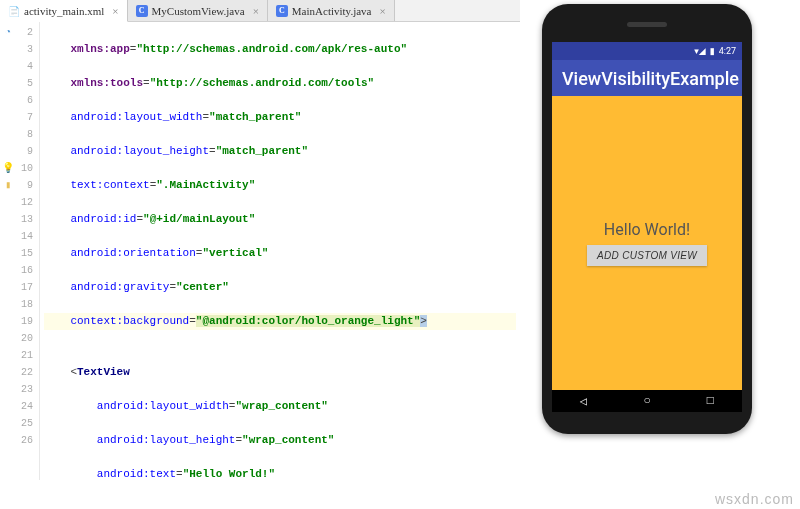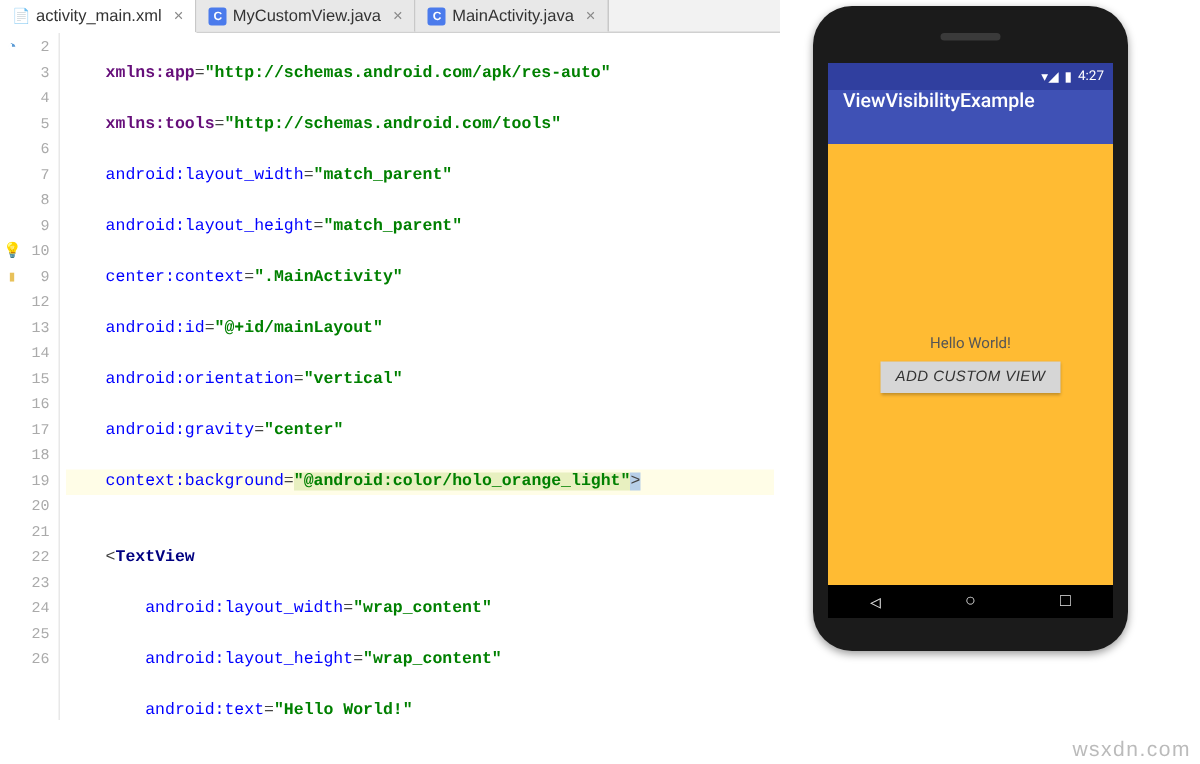--- a/index.html
+++ b/index.html
@@ -24,21 +24,21 @@
     border-bottom: 1px solid #d0d0d0;
     background: #f2f2f2;
   }
   .tab {
     display: flex;
     align-items: center;
     gap: 4px;
     padding: 3px 8px;
     background: #e8e8e8;
     border-right: 1px solid #c8c8c8;
-    font-family: Liberation Sans, sans-serif;
+    font-family: Liberation Serif, serif;
     font-size: 11px;
     color: #333;
     cursor: pointer;
   }
   .tab.active { background: #fff; border-bottom: 1px solid #fff; margin-bottom: -1px; }
   .tab .icon { width: 12px; height: 12px; display: inline-block; }
   .tab .x { color: #888; margin-left: 4px; }
   .xml-ic::before { content:"📄"; font-size:10px;}
   .java-ic { width:12px;height:12px;background:#4b7bec;border-radius:2px;display:inline-flex;align-items:center;justify-content:center;color:#fff;font-weight:bold;font-size:8px;}
   .editor {
@@ -97,28 +97,28 @@
     display: flex; flex-direction: column;
     font-family: Roboto, Arial, sans-serif;
   }
   .statusbar {
     height: 18px; background: #303f9f;
     color:#fff; font-size:9px; display:flex; justify-content:flex-end; align-items:center;
     gap:4px; padding:0 6px;
   }
   .appbar {
     height: 36px; background:#3f51b5; color:#fff;
-    display:flex; padding:0 10px;
-    font-size:13px; font-weight:500;
+    display:flex; align-items:center; padding:0 10px;
+    font-size:18px; font-weight:500;
   }
   .app-body {
     flex:1; display:flex; flex-direction:column; align-items:center; justify-content:center;
     gap:6px;
   }
-  .hello { color:#555; font-size:10px; }
+  .hello { color:#555; font-size:16px; }
   .btn {
     background:#d6d6d6; color:#333;
     font-size:10px; font-weight:500;
     padding:5px 10px; border:none;
     box-shadow:0 1px 2px rgba(0,0,0,.25);
     letter-spacing:.3px;
     font-style:italic;
   }
   .navbar {
     position:absolute; left:10px; right:10px; bottom:22px;
@@ -180,21 +180,21 @@
       <div class="ln"><span>24</span></div>
       <div class="ln"><span>25</span></div>
       <div class="ln"><span>26</span></div>
     </div>
 
     <div class="code">
 <div class="codeline">    <span class="ns">xmlns:app</span><span>=</span><span class="val">"http://schemas.android.com/apk/res-auto"</span></div>
 <div class="codeline">    <span class="ns">xmlns:tools</span><span>=</span><span class="val">"http://schemas.android.com/tools"</span></div>
 <div class="codeline">    <span class="attr">android:layout_width</span><span>=</span><span class="val">"match_parent"</span></div>
 <div class="codeline">    <span class="attr">android:layout_height</span><span>=</span><span class="val">"match_parent"</span></div>
-<div class="codeline">    <span class="attr">center:context</span><span>=</span><span class="val">".MainActivity"</span></div>
+<div class="codeline">    <span class="attr">text:context</span><span>=</span><span class="val">".MainActivity"</span></div>
 <div class="codeline">    <span class="attr">android:id</span><span>=</span><span class="val">"@+id/mainLayout"</span></div>
 <div class="codeline">    <span class="attr">android:orientation</span><span>=</span><span class="val">"vertical"</span></div>
 <div class="codeline">    <span class="attr">android:gravity</span><span>=</span><span class="val">"center"</span></div>
 <div class="codeline hl-line">    <span class="attr">context:background</span><span>=</span><span class="val hl-box">"@android:color/holo_orange_light"</span><span class="sel">&gt;</span></div>
 <div class="codeline"></div>
 <div class="codeline">    <span>&lt;</span><span class="tag">TextView</span></div>
 <div class="codeline">        <span class="attr">android:layout_width</span><span>=</span><span class="val">"wrap_content"</span></div>
 <div class="codeline">        <span class="attr">android:layout_height</span><span>=</span><span class="val">"wrap_content"</span></div>
 <div class="codeline">        <span class="attr">android:text</span><span>=</span><span class="val">"Hello World!"</span></div>
 

